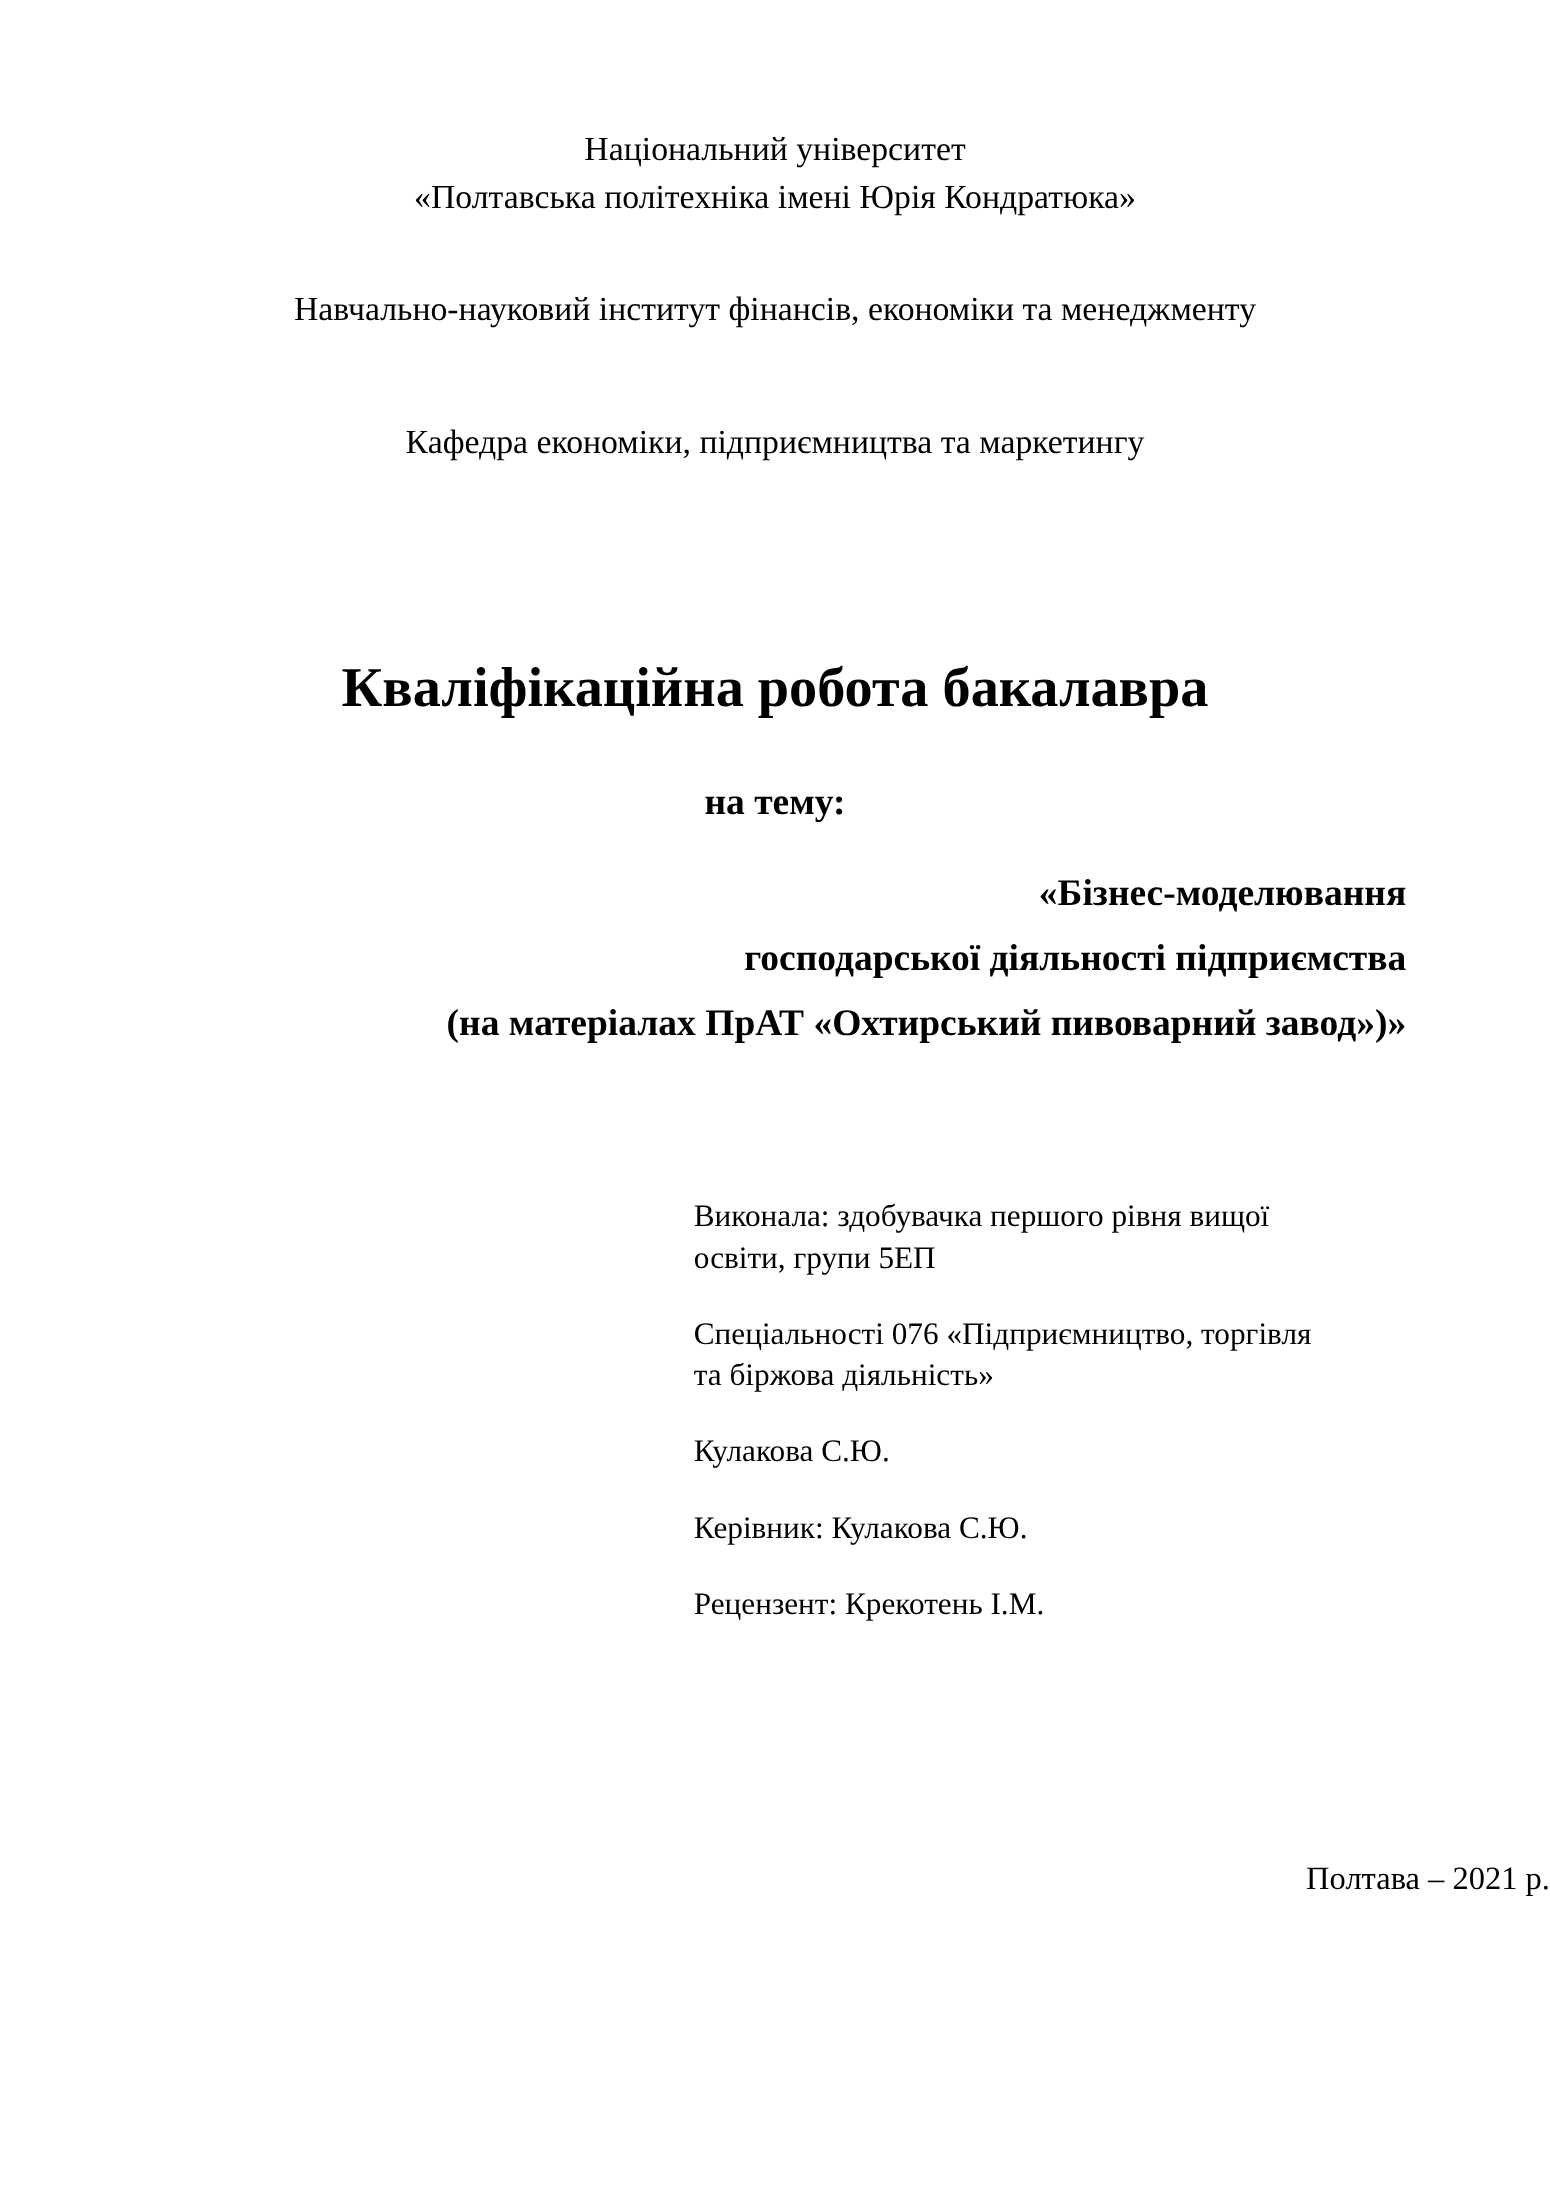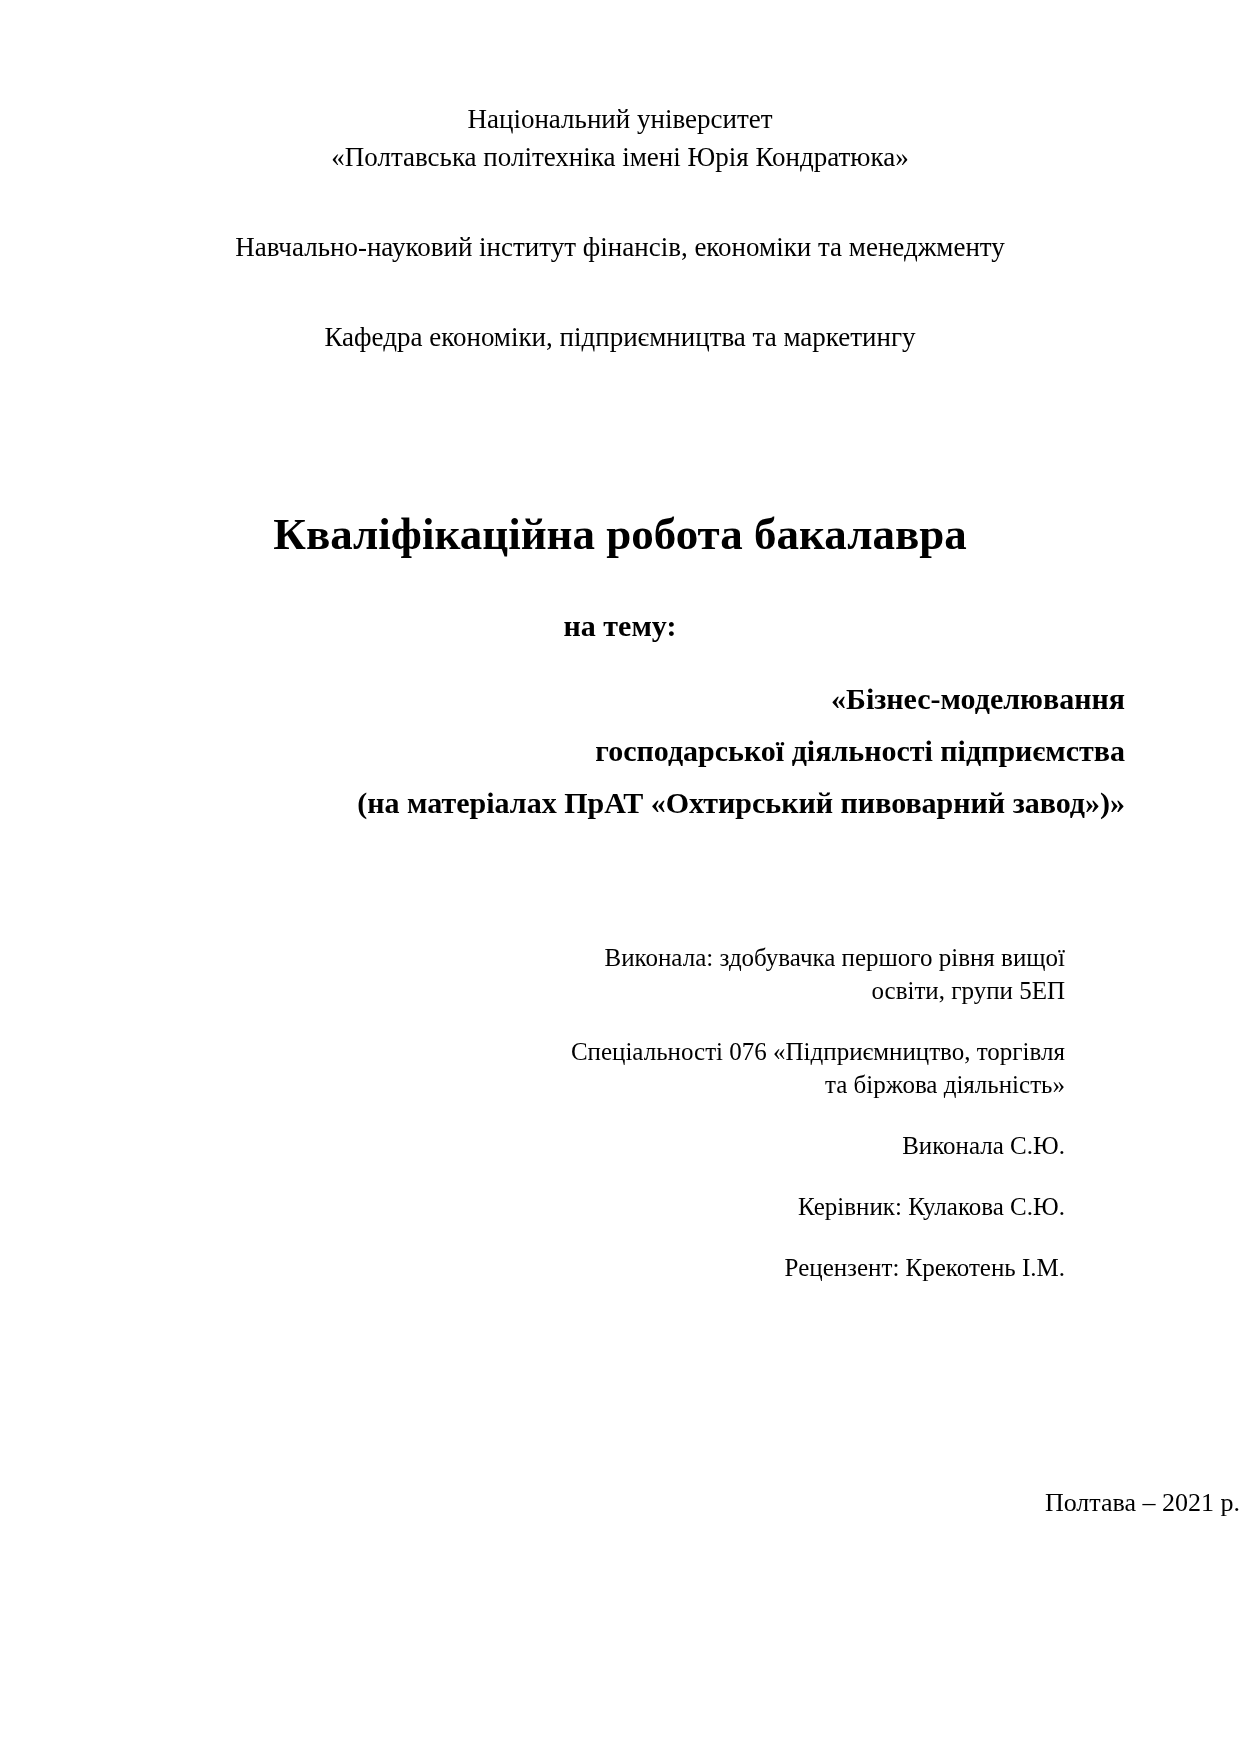--- a/index.html
+++ b/index.html
@@ -27,21 +27,21 @@
   }
   .inst-line {
     font-size: 27px;
     line-height: 38px;
     text-align: center;
   }
   .inst-gap-1 {
     margin-top: 52px;
   }
   .inst-gap-2 {
-    margin-top: 52px;
+    margin-top: 68px;
     font-family: Liberation Serif, serif;
   }
   .doc-title {
     margin-top: 152px;
     font-size: 45px;
     font-weight: bold;
     text-align: center;
     letter-spacing: 0px;
   }
   .subject-label {
@@ -60,21 +60,20 @@
   }
   .theme div {
     text-align: right;
   }
   .meta {
     margin-top: 112px;
     margin-left: 440px;
     width: 510px;
     font-size: 25px;
     line-height: 33px;
-    text-align: right;
   }
   .meta p {
     margin: 0 0 28px 0;
   }
   .meta p:last-child {
     margin-bottom: 0;
   }
   .footer-city {
     position: absolute;
     left: 0;
@@ -102,20 +101,20 @@
 
   <div class="theme">
     <div>«Бізнес-моделювання</div>
     <div>господарської діяльності підприємства</div>
     <div>(на матеріалах ПрАТ «Охтирський пивоварний завод»)»</div>
   </div>
 
   <div class="meta">
     <p>Виконала: здобувачка першого рівня вищої освіти, групи 5ЕП</p>
     <p>Спеціальності 076 «Підприємництво, торгівля та біржова діяльність»</p>
-    <p>Виконала С.Ю.</p>
+    <p>Кулакова С.Ю.</p>
     <p>Керівник: Кулакова С.Ю.</p>
     <p>Рецензент: Крекотень І.М.</p>
   </div>
 
   <div class="footer-city">Полтава – 2021 р.</div>
 
 </div>
 
 </body></html>

